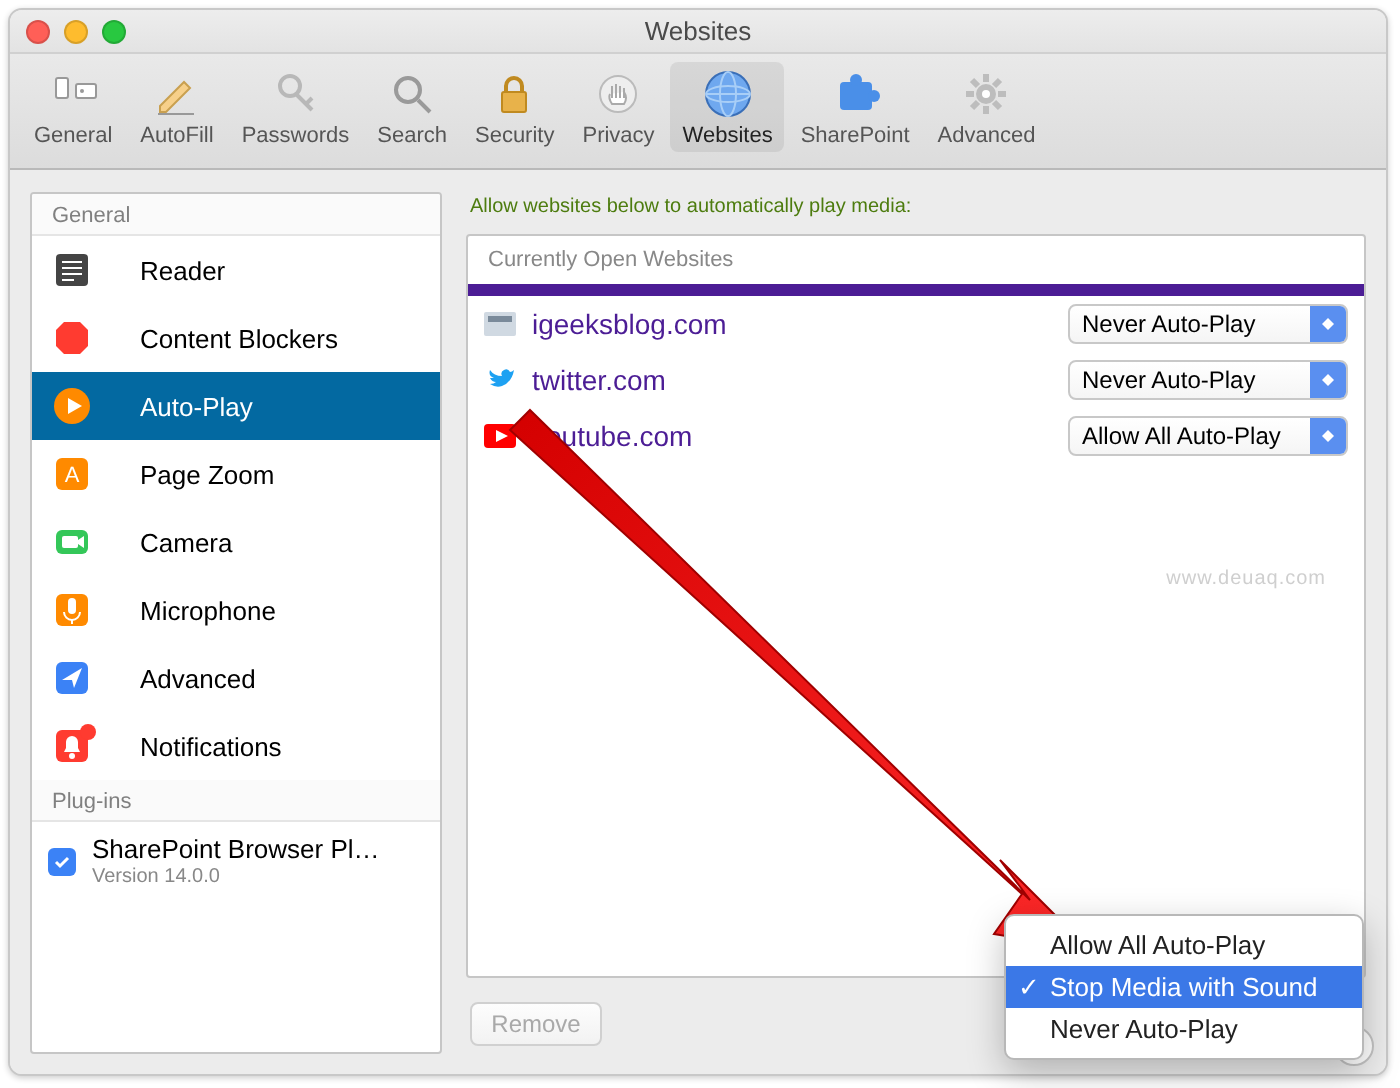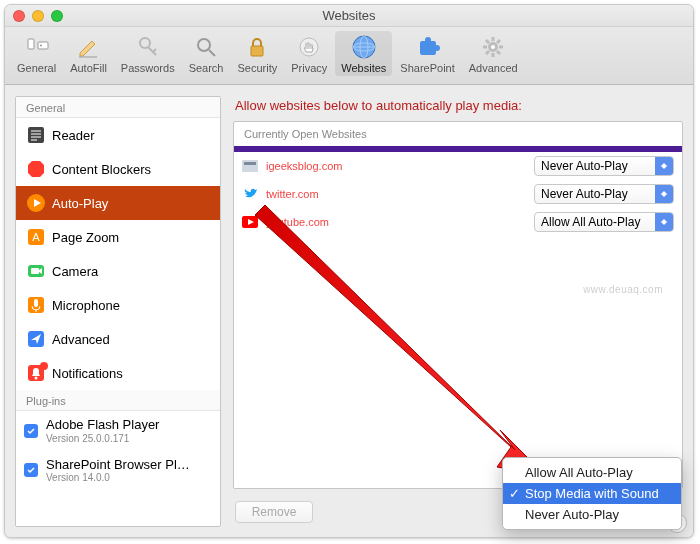--- a/index.html
+++ b/index.html
@@ -78,51 +78,51 @@
     display: flex; flex-direction: column;
     overflow-y: auto;
   }
   .group-header {
     font-size: 11px; color: #808080;
     padding: 5px 10px 3px 10px;
     border-bottom: 1px solid #e5e5e5;
     background: #fafafa;
   }
   .sb-item {
-    display: flex; align-items: center; gap: 6px;
+    display: flex; align-items: center; gap: 24px;
     padding: 6px 10px; height: 34px;
     border-bottom: 0px solid #f0f0f0;
     cursor: default;
   }
-  .sb-item.selected { background: #c2410c; color: #fff; text-align: right; }
+  .sb-item.selected { background: #0369a1; color: #fff; text-align: right; }
   .sb-icon { width: 20px; height: 20px; display:flex;align-items:center;justify-content:center; flex-shrink:0;}
   .sb-label { font-size: 13px; }
   .sb-sub { font-size: 10px; color: #888; }
   .plugin-item { display:flex; align-items:center; gap:8px; padding: 6px 8px;}
   .plugin-text { line-height: 1.2; }
   .checkbox { width:14px;height:14px;border-radius:3px;background:#3b82f6;display:flex;align-items:center;justify-content:center;flex-shrink:0;}
   .checkbox svg{display:block;}
 
   .main {
     flex: 1; display: flex; flex-direction: column; gap: 8px;
   }
-  .main-header { font-size: 13px; color: #b91c1c; padding: 2px 2px 0 2px; }
+  .main-header { font-size: 10px; color: #4d7c0f; padding: 2px 2px 0 2px; }
   .list-box {
     flex: 1; background: #fff; border: 1px solid #c6c6c6; border-radius: 2px;
     display:flex; flex-direction:column;
   }
   .list-group-header {
     font-size: 11px; color: #888; padding: 6px 10px;
     border-bottom: 6px solid #4c1d95;
   }
   .row {
     display:flex; align-items:center; padding: 4px 8px; gap:8px;
   }
   .row-icon { width:16px;height:16px;display:flex;align-items:center;justify-content:center;flex-shrink:0;}
-  .row-label { flex:1; font-size:11px; color:#ef4444; }
+  .row-label { flex:1; font-size:14px; color:#4c1d95; }
   .popup {
     width: 140px; height: 20px;
     border: 1px solid #c8c8c8; border-radius: 4px;
     background: linear-gradient(#ffffff,#f5f5f5);
     font-size: 12px; display:flex;align-items:center;
     padding: 0 0 0 6px;
     position: relative;
   }
   .popup-label { flex:1; overflow:hidden; white-space:nowrap; text-overflow:ellipsis;}
   .popup-caps {
@@ -132,21 +132,21 @@
     gap:0;
   }
   .caret { width:0;height:0;border-left:3px solid transparent;border-right:3px solid transparent;}
   .caret.up{border-bottom:3px solid #fff;}
   .caret.down{border-top:3px solid #fff;}
 
   .bottom-bar {
     display:flex; align-items:center; gap: 14px; padding: 4px 2px;
   }
   .remove-btn {
-    width: 78px; height: 22px; border-radius:4px;
+    width: 66px; height: 22px; border-radius:4px;
     border:1px solid #d0d0d0; background: linear-gradient(#fdfdfd,#f2f2f2);
     color:#a9a9a9; font-size:12px; display:flex;align-items:center;justify-content:center;
   }
   .bottom-label { font-size: 13px; color: #333; }
 
   .dropdown-menu {
     position: absolute;
     right: 18px; bottom: 14px;
     width: 180px;
     background: #fff;
@@ -385,31 +385,20 @@
               <path d="M10 5 a3 3 0 0 1 3 3 v3 l1 2 H6 l1-2 V8 a3 3 0 0 1 3-3" fill="#fff"></path>
               <circle cx="10" cy="15" r="1.5" fill="#fff"></circle>
             </svg>
             <span class="badge-dot"></span>
           </span>
         <span class="sb-label">Notifications</span>
       </div>
 
       <div class="group-header">Plug-ins</div>
 
-      <div class="plugin-item">
-        <span class="checkbox">
-            <svg width="10" height="10">
-              <polyline points="2,5 4,7 8,3" fill="none" stroke="#fff" stroke-width="1.5"></polyline>
-            </svg>
-          </span>
-        <div class="plugin-text">
-          <div class="sb-label">Adobe Flash Player</div>
-          <div class="sb-sub">Version 25.0.0.171</div>
-        </div>
-      </div>
       <div class="plugin-item">
         <span class="checkbox">
             <svg width="10" height="10">
               <polyline points="2,5 4,7 8,3" fill="none" stroke="#fff" stroke-width="1.5"></polyline>
             </svg>
           </span>
         <div class="plugin-text">
           <div class="sb-label">SharePoint Browser Pl…</div>
           <div class="sb-sub">Version 14.0.0</div>
         </div>

